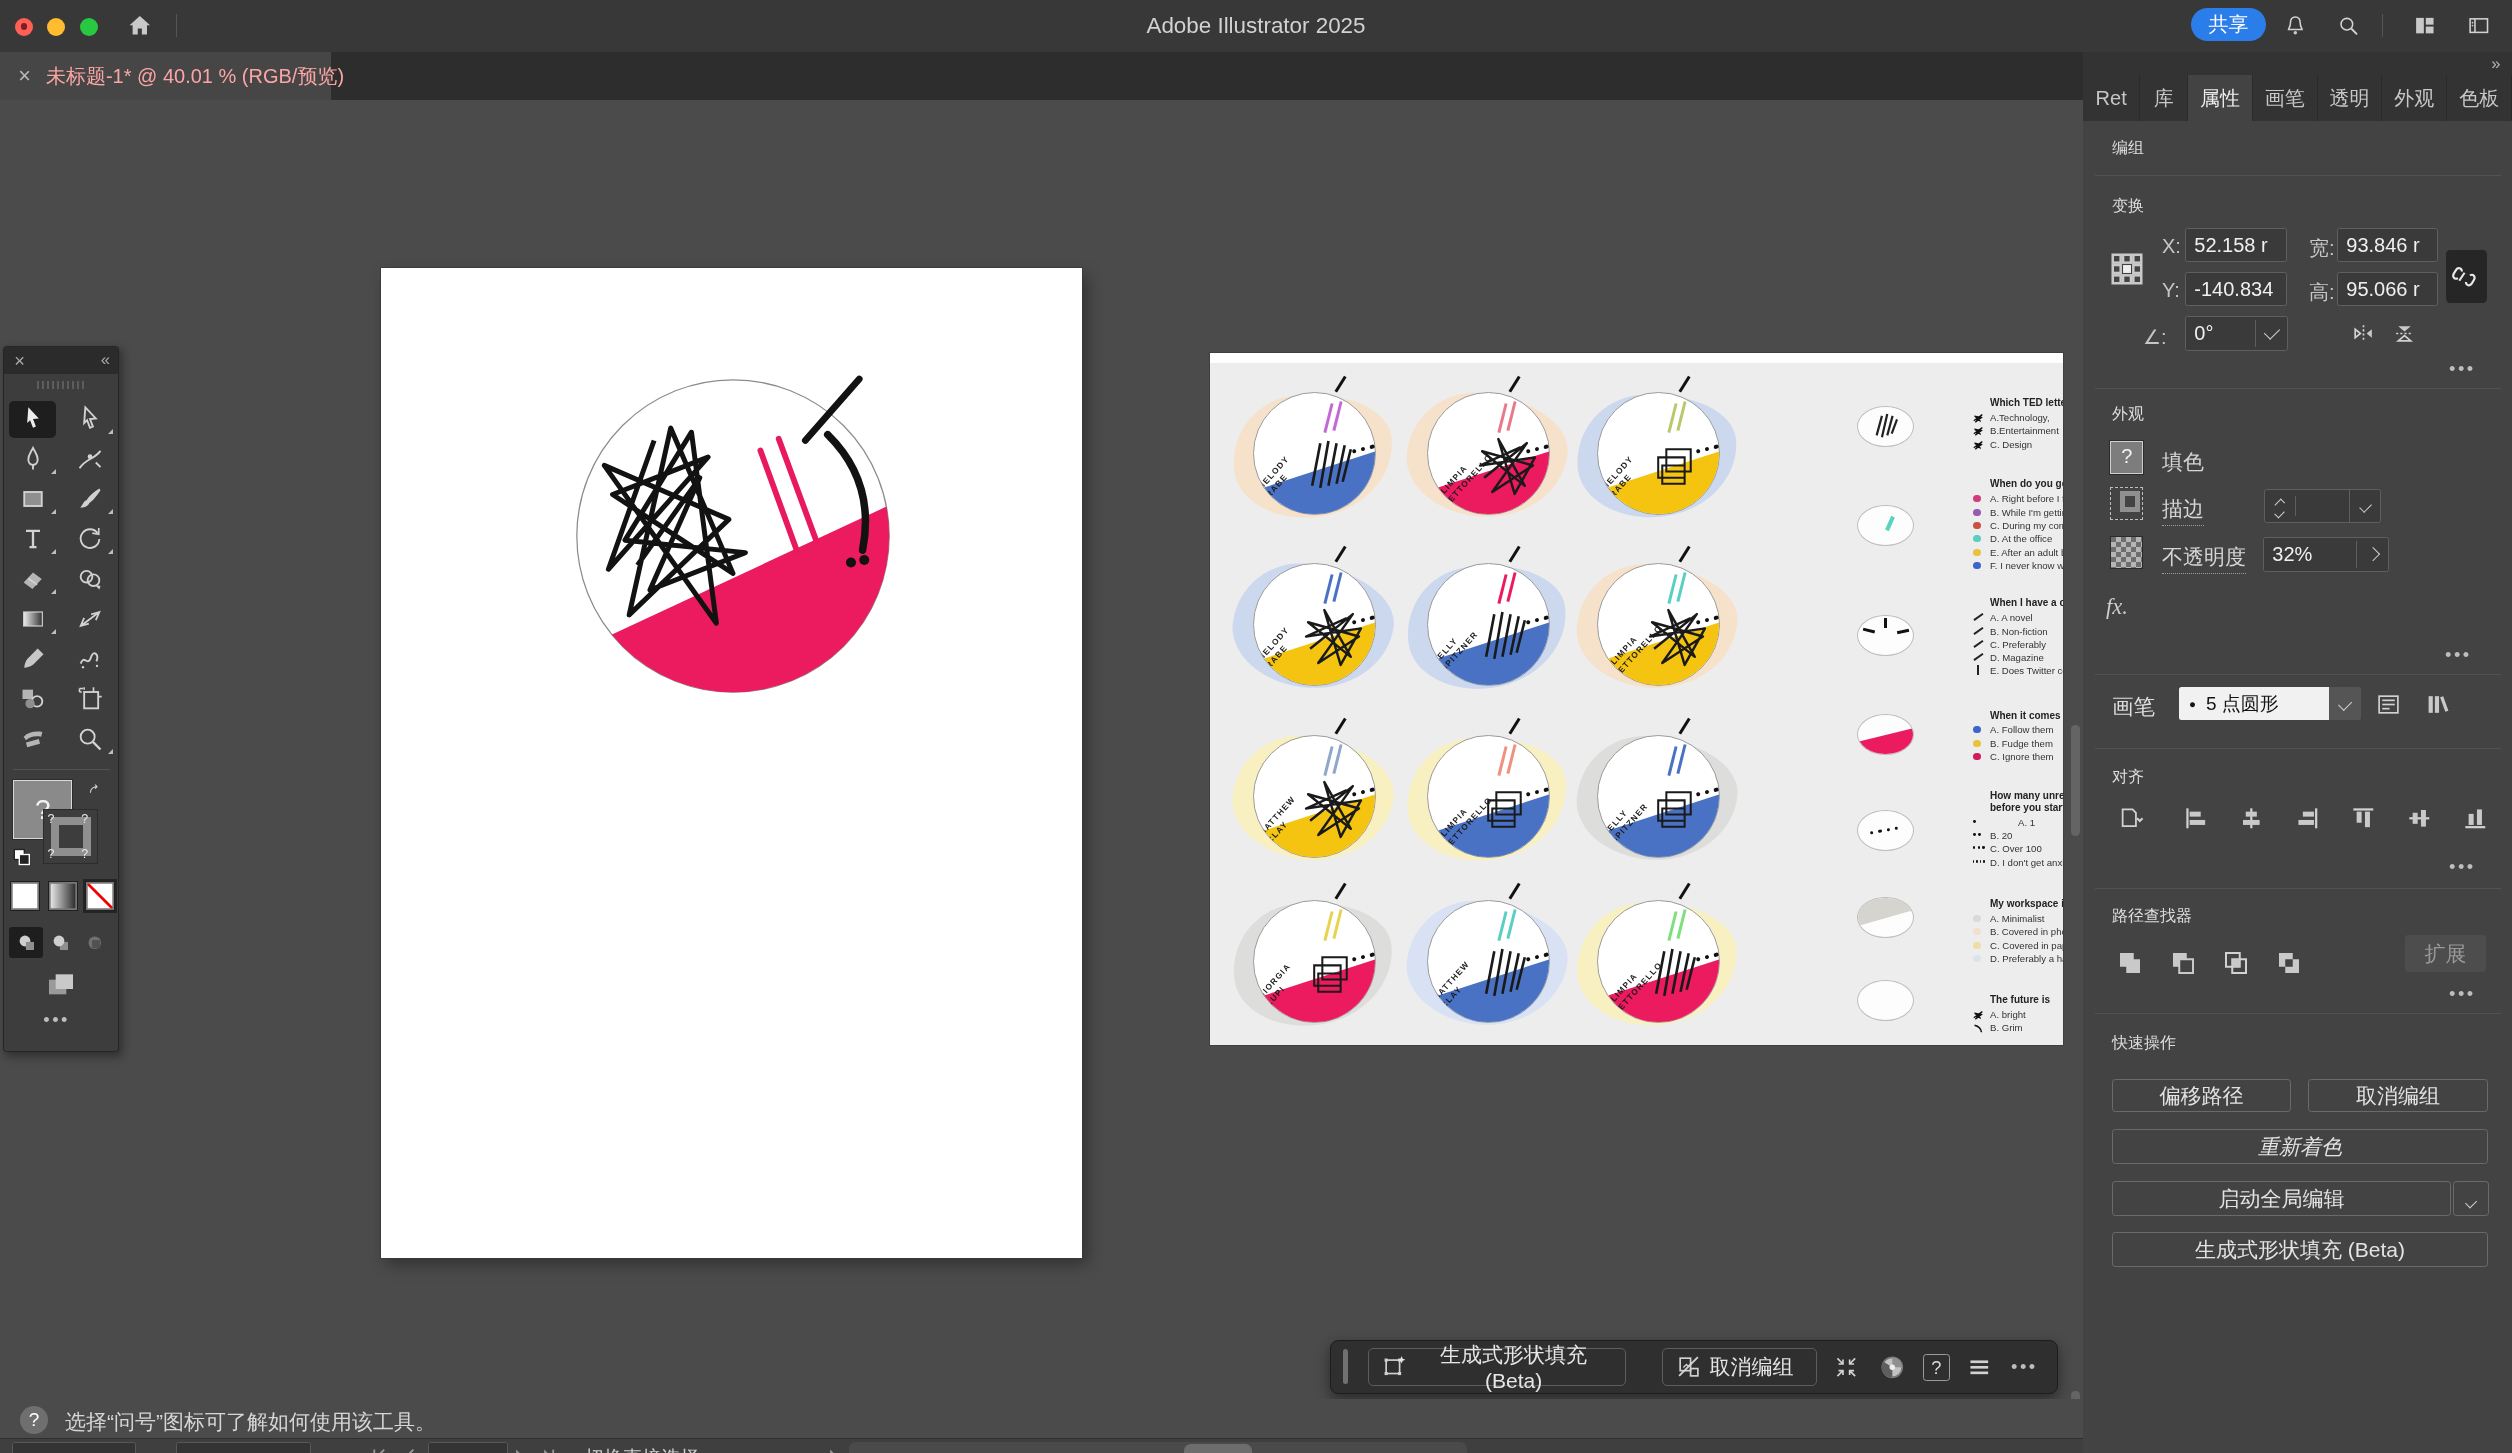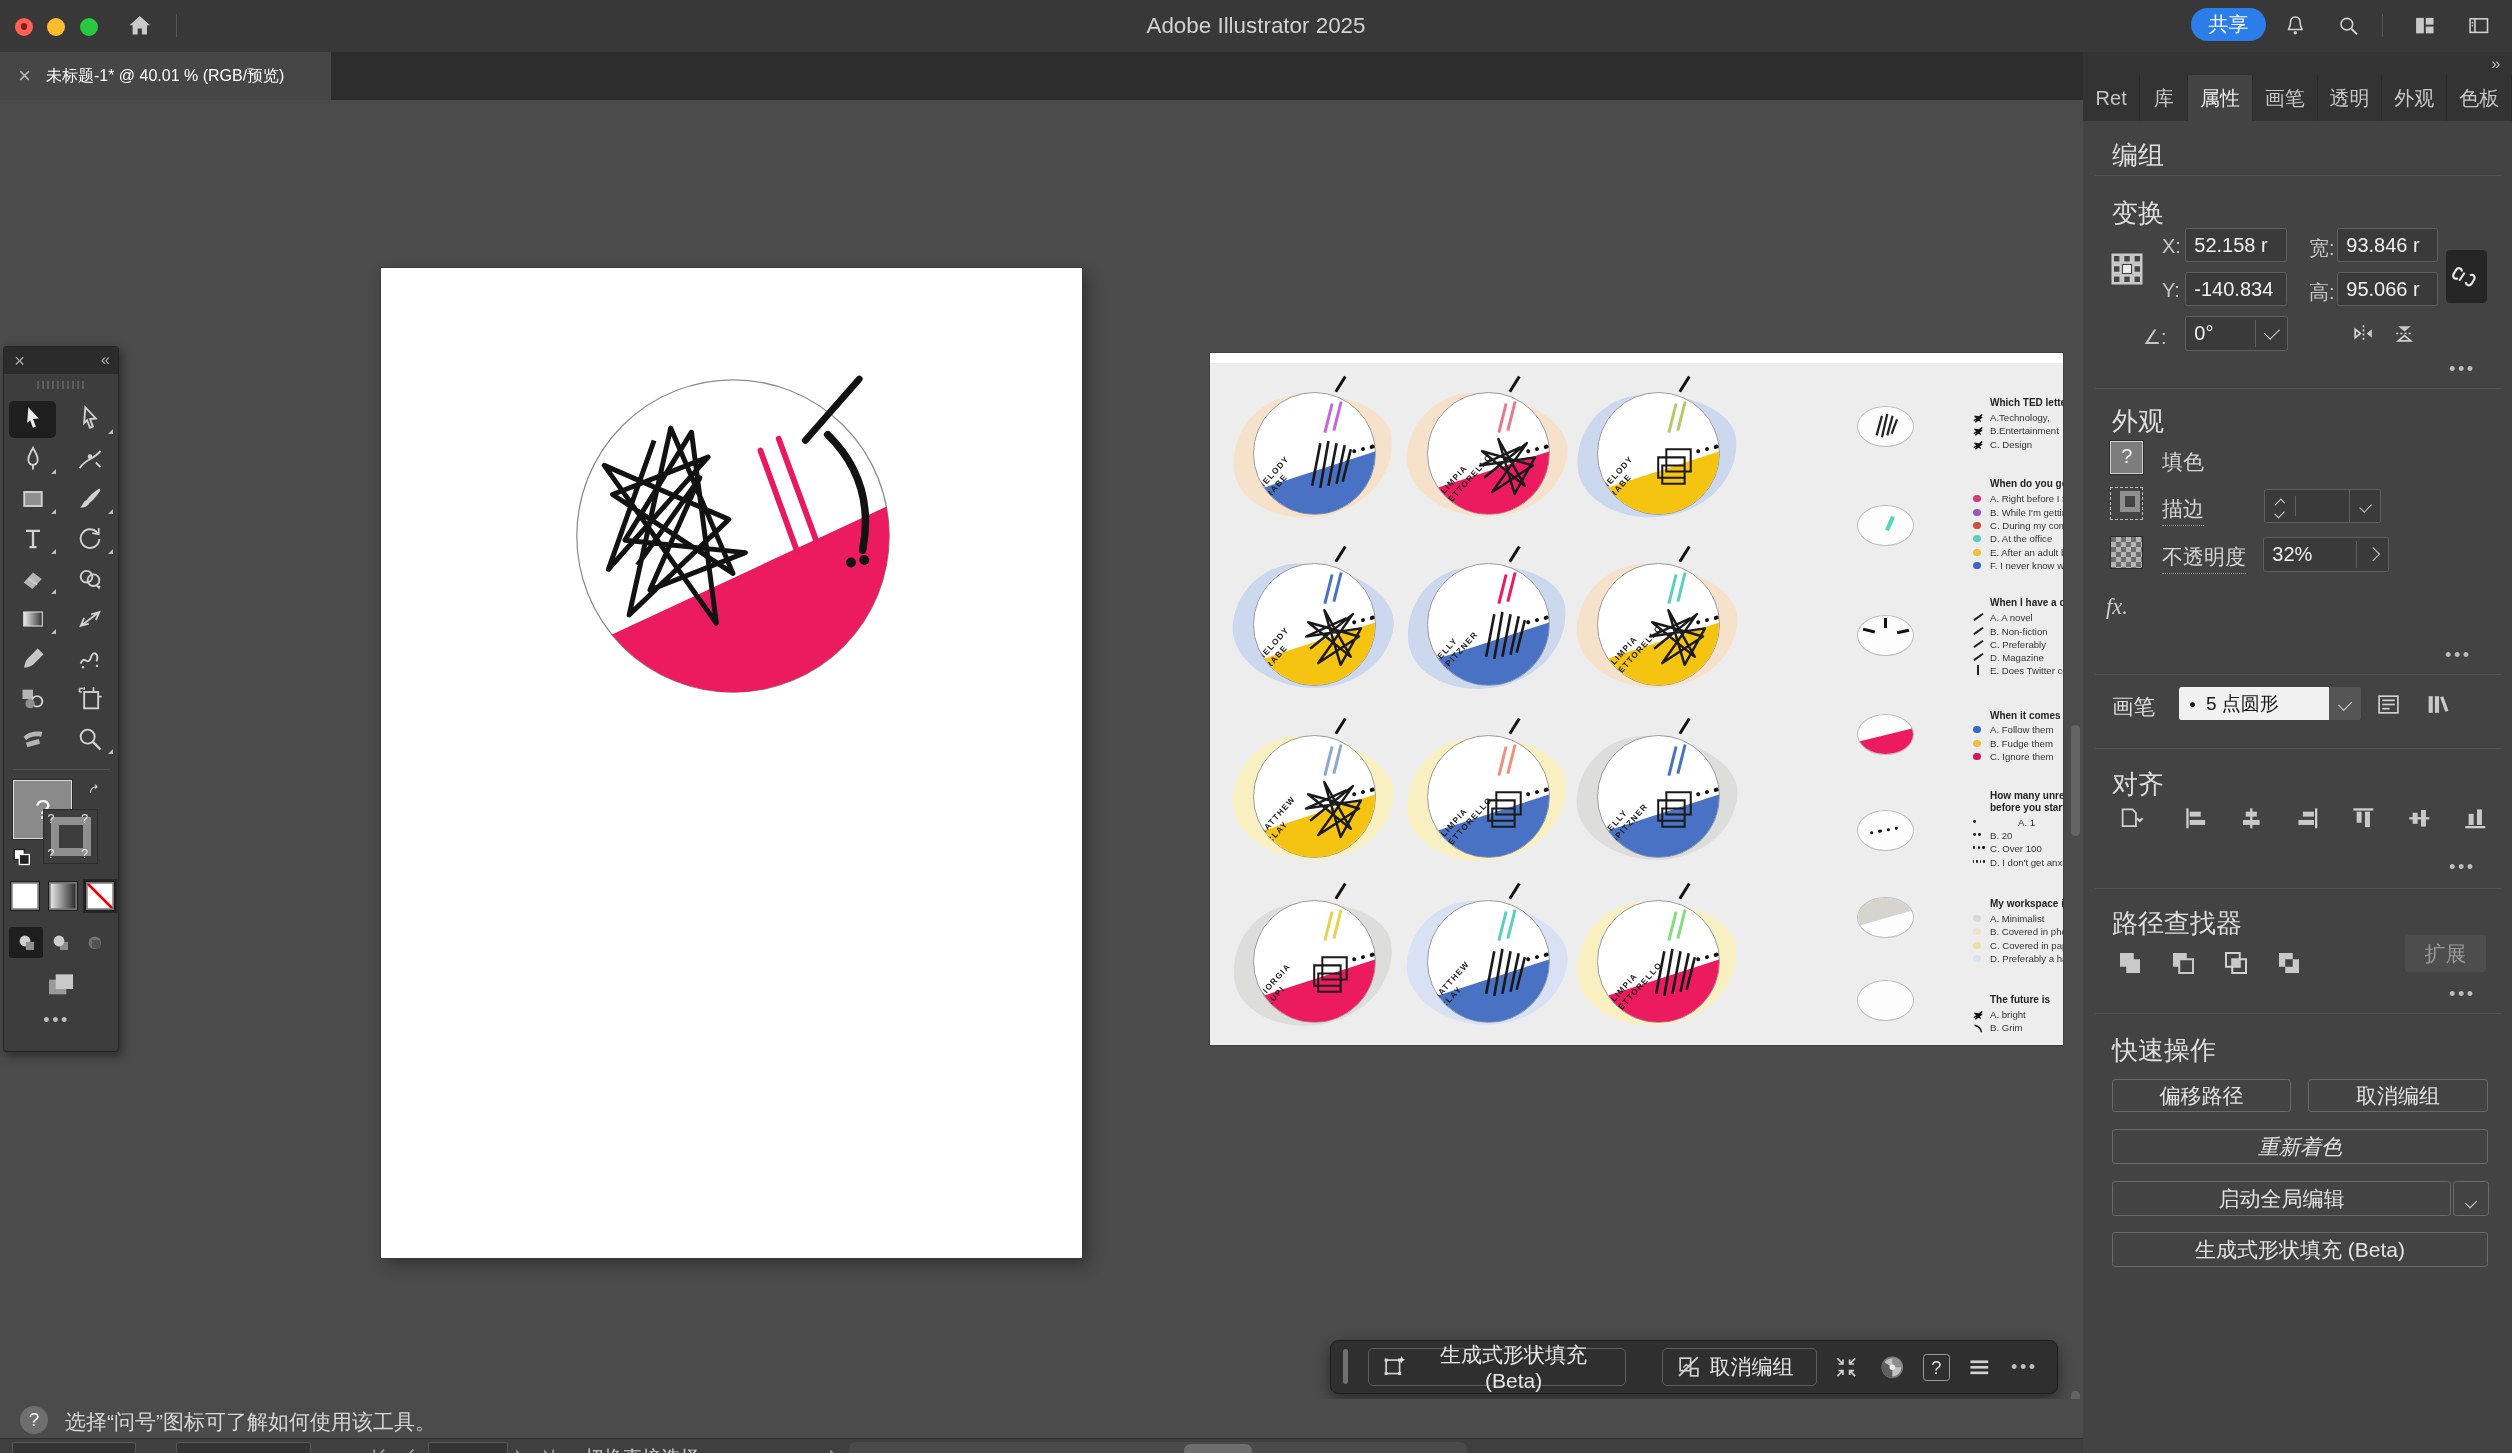--- a/index.html
+++ b/index.html
@@ -13,21 +13,21 @@
   .vdiv{position:absolute;top:14px;width:0.8px;height:23px;background:#555;}
   #win-title{position:absolute;left:0;top:0;width:100%;text-align:center;line-height:52px;font-size:22.4px;color:#d2d2d2;}
   #home-btn{position:absolute;left:123px;top:11.6px;width:33px;height:28px;background:none;border:none;padding:1.7px;cursor:pointer;}
   .tb-icon{position:absolute;top:12.5px;width:28px;height:26.6px;background:none;border:none;padding:1.7px;}
   #share-btn{position:absolute;left:2191px;top:7.5px;width:75px;height:33px;border:none;border-radius:16.6px;background:#2b7de9;
     color:#fff;font-size:20px;font-family:inherit;}
   
   #tabbar{position:absolute;left:0;top:52px;width:2083px;height:48px;background:#2d2d2d;}
   #doc-tab{position:absolute;left:0;top:0;width:331px;height:48px;background:#464646;display:flex;align-items:center;}
   .tab-close{color:#b9b9b9;font-size:21.6px;margin:0 15px 0 18.3px;}
-  .tab-title{color:#ffffff;font-size:16px;white-space:nowrap;}
+  .tab-title{color:#fca5a5;font-size:20px;white-space:nowrap;}
   
   #canvas{position:absolute;left:0;top:100px;width:2083px;height:1338px;background:#4b4b4b;}
   #artboard{position:absolute;left:381px;top:168px;width:701px;height:990px;background:#fff;
     box-shadow:0 0 0 0.8px #3a3a3a, 5px 6.6px 15px rgba(0,0,0,.35);}
   #reference-image{position:absolute;left:1210px;top:253px;width:853px;height:692px;background:#ededed;overflow:hidden;
     box-shadow:0 0 0 0.8px #3d3d3d;}
   #reference-image .topstrip{position:absolute;left:0;top:0;width:100%;height:10px;background:#fff;}
   
   .badge{position:absolute;width:166px;height:166px;}
   .swash{position:absolute;left:1.7px;top:23px;width:160px;height:123px;border-radius:42% 58% 52% 48% / 55% 42% 58% 45%;}
@@ -86,21 +86,21 @@
   .ft-btn{position:absolute;top:6.6px;height:38px;background:none;border:0.8px solid #5c5c5c;border-radius:5px;
     color:#e6e6e6;font-size:21px;font-family:inherit;display:flex;align-items:center;gap:8.3px;padding:0 13.3px;}
   .ft-ico{position:absolute;top:13.3px;width:26.6px;height:26.6px;background:none;border:none;padding:0;}
   
   #props{position:absolute;left:2083px;top:52px;width:429px;height:1402px;background:#434343;}
   #props-topbar{position:absolute;left:0;top:0;width:100%;height:23px;background:#333;color:#b5b5b5;font-size:16.6px;}
   #panel-tabs{position:absolute;left:0;top:23px;width:100%;height:46px;background:#333;display:flex;}
   .ptab{height:46px;display:flex;align-items:center;justify-content:center;color:#c7c7c7;font-size:20px;
     padding:0 15px;border-right:0.8px solid #2a2a2a;white-space:nowrap;overflow:hidden;}
   .ptab.active{background:#434343;color:#ededed;}
-  .sec-title{position:absolute;color:#dedede;font-size:26px;}
+  .sec-title{position:absolute;color:#dedede;font-size:16px;}
   .sec-div{position:absolute;left:11.6px;width:406px;height:0.8px;background:#525252;}
   .flabel{position:absolute;color:#c6c6c6;font-size:20px;}
   .field{position:absolute;background:#3a3a3a;border:0.8px solid #5f5f5f;border-radius:2.5px;color:#f0f0f0;
     font-size:20px;display:flex;align-items:center;padding-left:8.3px;overflow:hidden;white-space:nowrap;}
   .dotted{border-bottom:0.8px dotted #9c9c9c;padding-bottom:1.7px;}
   .chev{width:13.3px;height:8.3px;border-left:1.7px solid #cfcfcf;border-bottom:1.7px solid #cfcfcf;transform:rotate(-45deg);}
   .boxbtn{position:absolute;background:none;border:0.8px solid #6a6a6a;border-radius:3.3px;color:#e3e3e3;
     font-size:21px;font-family:inherit;}
   .swatch{position:absolute;width:31px;height:31px;}
   #props .more-dots{position:absolute;}

